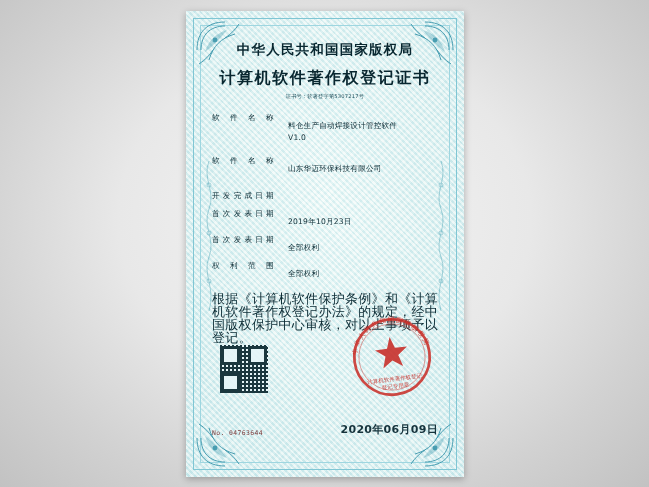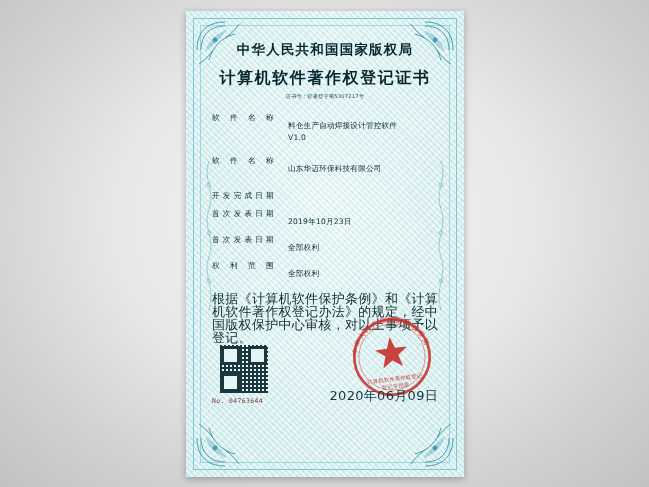--- a/index.html
+++ b/index.html
@@ -188,37 +188,38 @@
     height: 92px;
     transform: rotate(-7deg);
   }
   .seal svg { width: 100%; height: 100%; display: block; }
 
   
   .bottom-row {
     position: absolute;
     left: 26px;
     right: 26px;
-    bottom: 72px;
+    bottom: 40px;
     display: flex;
     justify-content: space-between;
     align-items: flex-end;
     font-size: 6.6px;
     color: #2a3f46;
     letter-spacing: 0.3px;
   }
   .serial {
     color: #7a3b3b;
     font-family: "DejaVu Sans Mono", "Liberation Mono", monospace;
     font-size: 6.4px;
     letter-spacing: 0.4px;
   }
   .issue-date {
     color: #16333c;
-    font-size: 13px;
+    font-size: 11px;
+    font-weight: bold;
   }
 </style>
 </head>
 <body>
 
 <div class="stage">
 
   <div class="certificate">
 
     <div class="paper-wash"></div>

